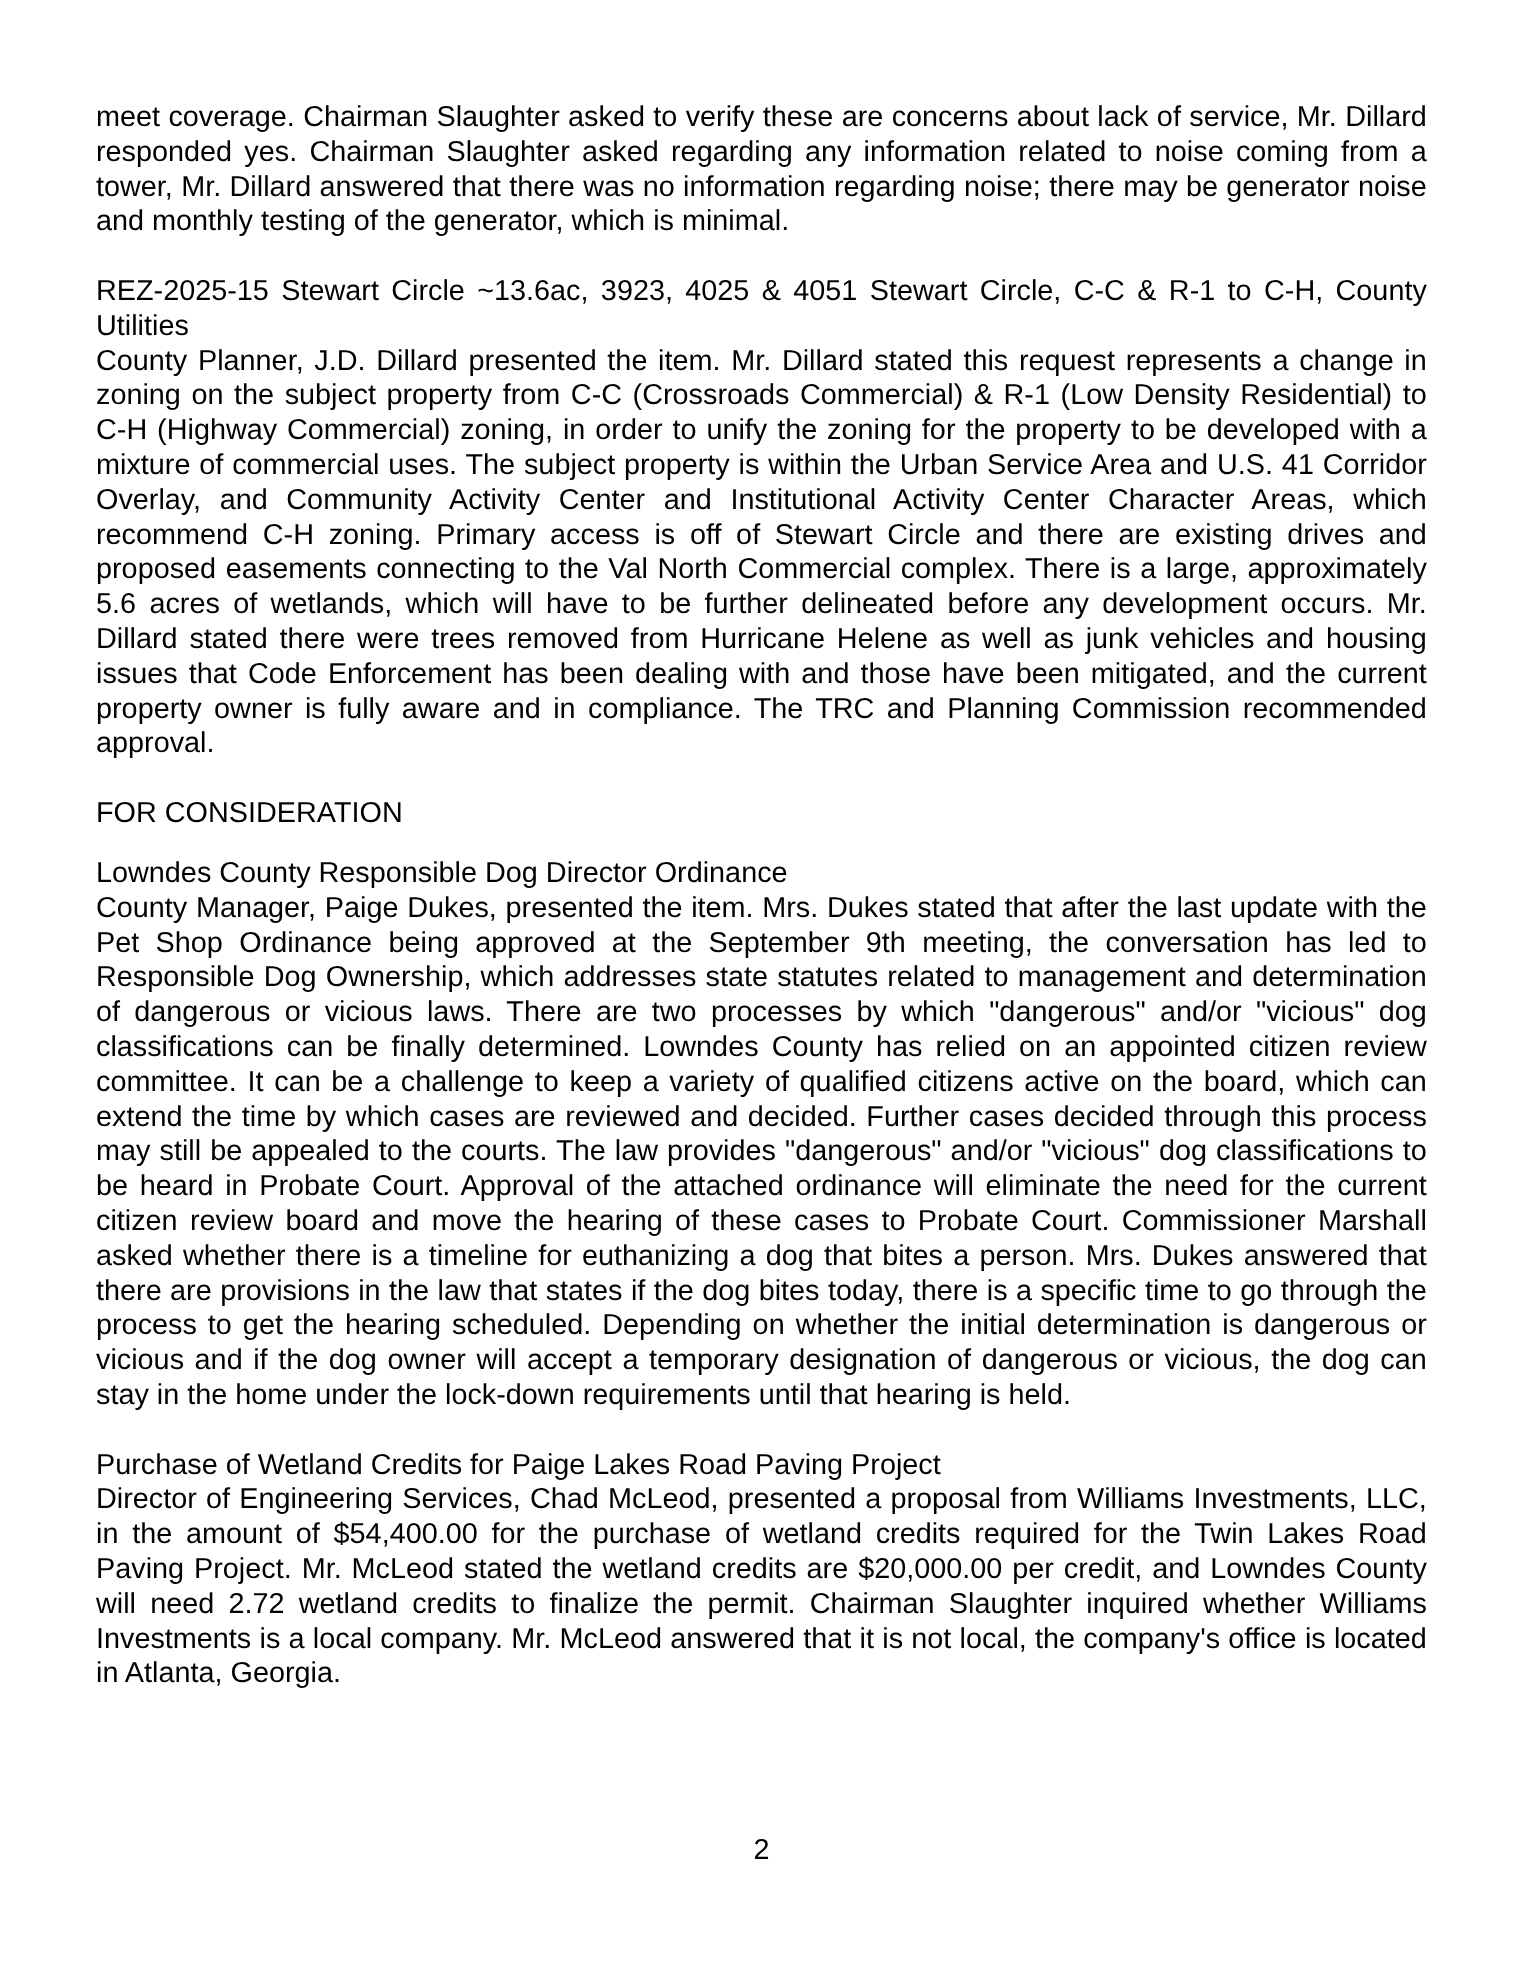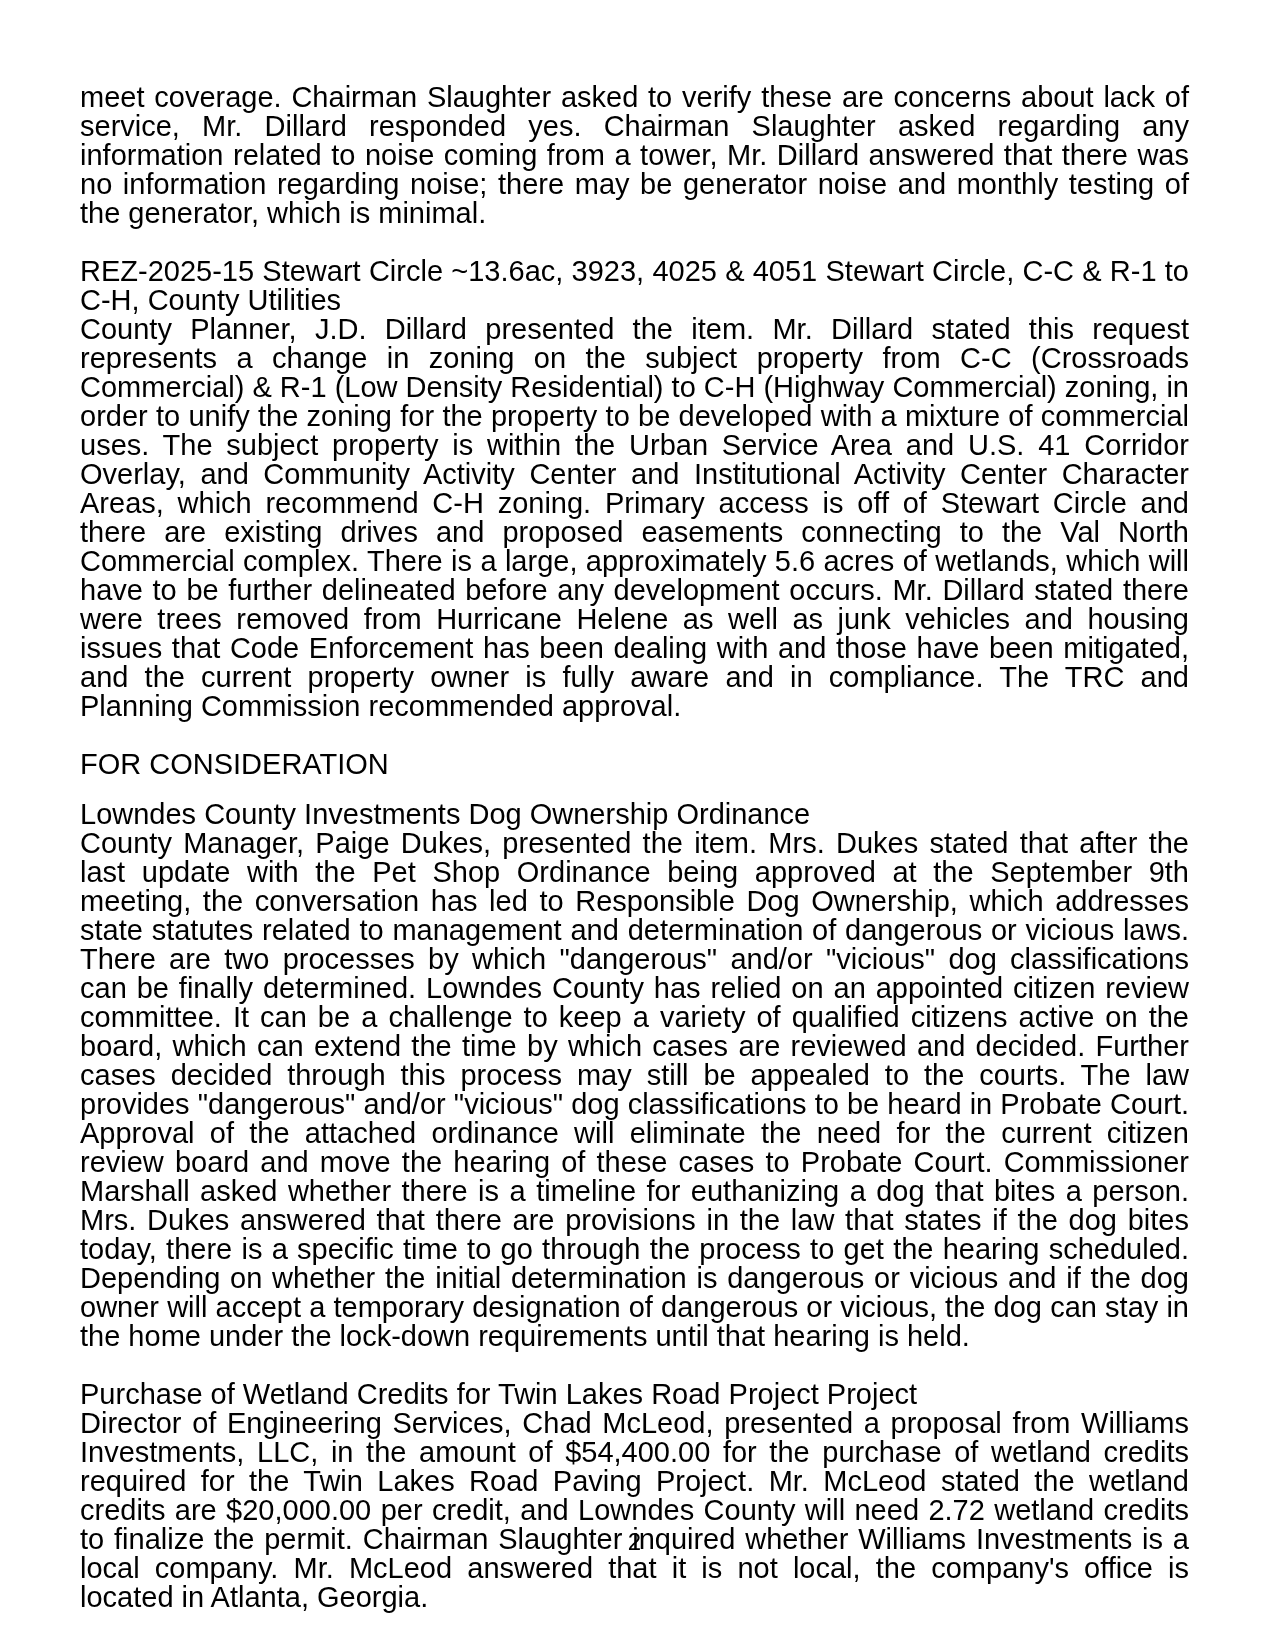--- a/index.html
+++ b/index.html
@@ -17,21 +17,21 @@
   .page {
     position: relative;
     width: 1275px;
     height: 1650px;
     box-sizing: border-box;
     padding: 83px 86px 0 80px;
     background: #ffffff;
   }
   .para,
   .heading {
-    font-size: 29px;
+    font-size: 24px;
     line-height: 29px;
     margin: 0;
     text-align: justify;
   }
   .para {
     margin-bottom: 29px;
   }
   .heading {
     font-weight: normal;
   }
@@ -55,23 +55,23 @@
 <div class="page">
 
   <p class="para">meet coverage. Chairman Slaughter asked to verify these are concerns about lack of service, Mr. Dillard responded yes. Chairman Slaughter asked regarding any information related to noise coming from a tower, Mr. Dillard answered that there was no information regarding noise; there may be generator noise and monthly testing of the generator, which is minimal.</p>
 
   <h2 class="heading">REZ-2025-15 Stewart Circle ~13.6ac, 3923, 4025 &amp; 4051 Stewart Circle, C-C &amp; R-1 to C-H, County Utilities</h2>
 
   <p class="para">County Planner, J.D. Dillard presented the item. Mr. Dillard stated this request represents a change in zoning on the subject property from C-C (Crossroads Commercial) &amp; R-1 (Low Density Residential) to C-H (Highway Commercial) zoning, in order to unify the zoning for the property to be developed with a mixture of commercial uses. The subject property is within the Urban Service Area and U.S. 41 Corridor Overlay, and Community Activity Center and Institutional Activity Center Character Areas, which recommend C-H zoning. Primary access is off of Stewart Circle and there are existing drives and proposed easements connecting to the Val North Commercial complex. There is a large, approximately 5.6 acres of wetlands, which will have to be further delineated before any development occurs. Mr. Dillard stated there were trees removed from Hurricane Helene as well as junk vehicles and housing issues that Code Enforcement has been dealing with and those have been mitigated, and the current property owner is fully aware and in compliance. The TRC and Planning Commission recommended approval.</p>
 
   <h2 class="heading section">FOR CONSIDERATION</h2>
 
-  <h2 class="heading">Lowndes County Investments Dog Ownership Ordinance</h2>
+  <h2 class="heading">Lowndes County Responsible Dog Director Ordinance</h2>
 
   <p class="para">County Manager, Paige Dukes, presented the item. Mrs. Dukes stated that after the last update with the Pet Shop Ordinance being approved at the September 9th meeting, the conversation has led to Responsible Dog Ownership, which addresses state statutes related to management and determination of dangerous or vicious laws. There are two processes by which "dangerous" and/or "vicious" dog classifications can be finally determined. Lowndes County has relied on an appointed citizen review committee. It can be a challenge to keep a variety of qualified citizens active on the board, which can extend the time by which cases are reviewed and decided. Further cases decided through this process may still be appealed to the courts. The law provides "dangerous" and/or "vicious" dog classifications to be heard in Probate Court. Approval of the attached ordinance will eliminate the need for the current citizen review board and move the hearing of these cases to Probate Court. Commissioner Marshall asked whether there is a timeline for euthanizing a dog that bites a person. Mrs. Dukes answered that there are provisions in the law that states if the dog bites today, there is a specific time to go through the process to get the hearing scheduled. Depending on whether the initial determination is dangerous or vicious and if the dog owner will accept a temporary designation of dangerous or vicious, the dog can stay in the home under the lock-down requirements until that hearing is held.</p>
 
-  <h2 class="heading">Purchase of Wetland Credits for Twin Lakes Road Project Project</h2>
+  <h2 class="heading">Purchase of Wetland Credits for Paige Lakes Road Paving Project</h2>
 
   <p class="para">Director of Engineering Services, Chad McLeod, presented a proposal from Williams Investments, LLC, in the amount of $54,400.00 for the purchase of wetland credits required for the Twin Lakes Road Paving Project. Mr. McLeod stated the wetland credits are $20,000.00 per credit, and Lowndes County will need 2.72 wetland credits to finalize the permit. Chairman Slaughter inquired whether Williams Investments is a local company. Mr. McLeod answered that it is not local, the company's office is located in Atlanta, Georgia.</p>
 
   <div class="page-number">2</div>
 
 </div>
 
 </body></html>

